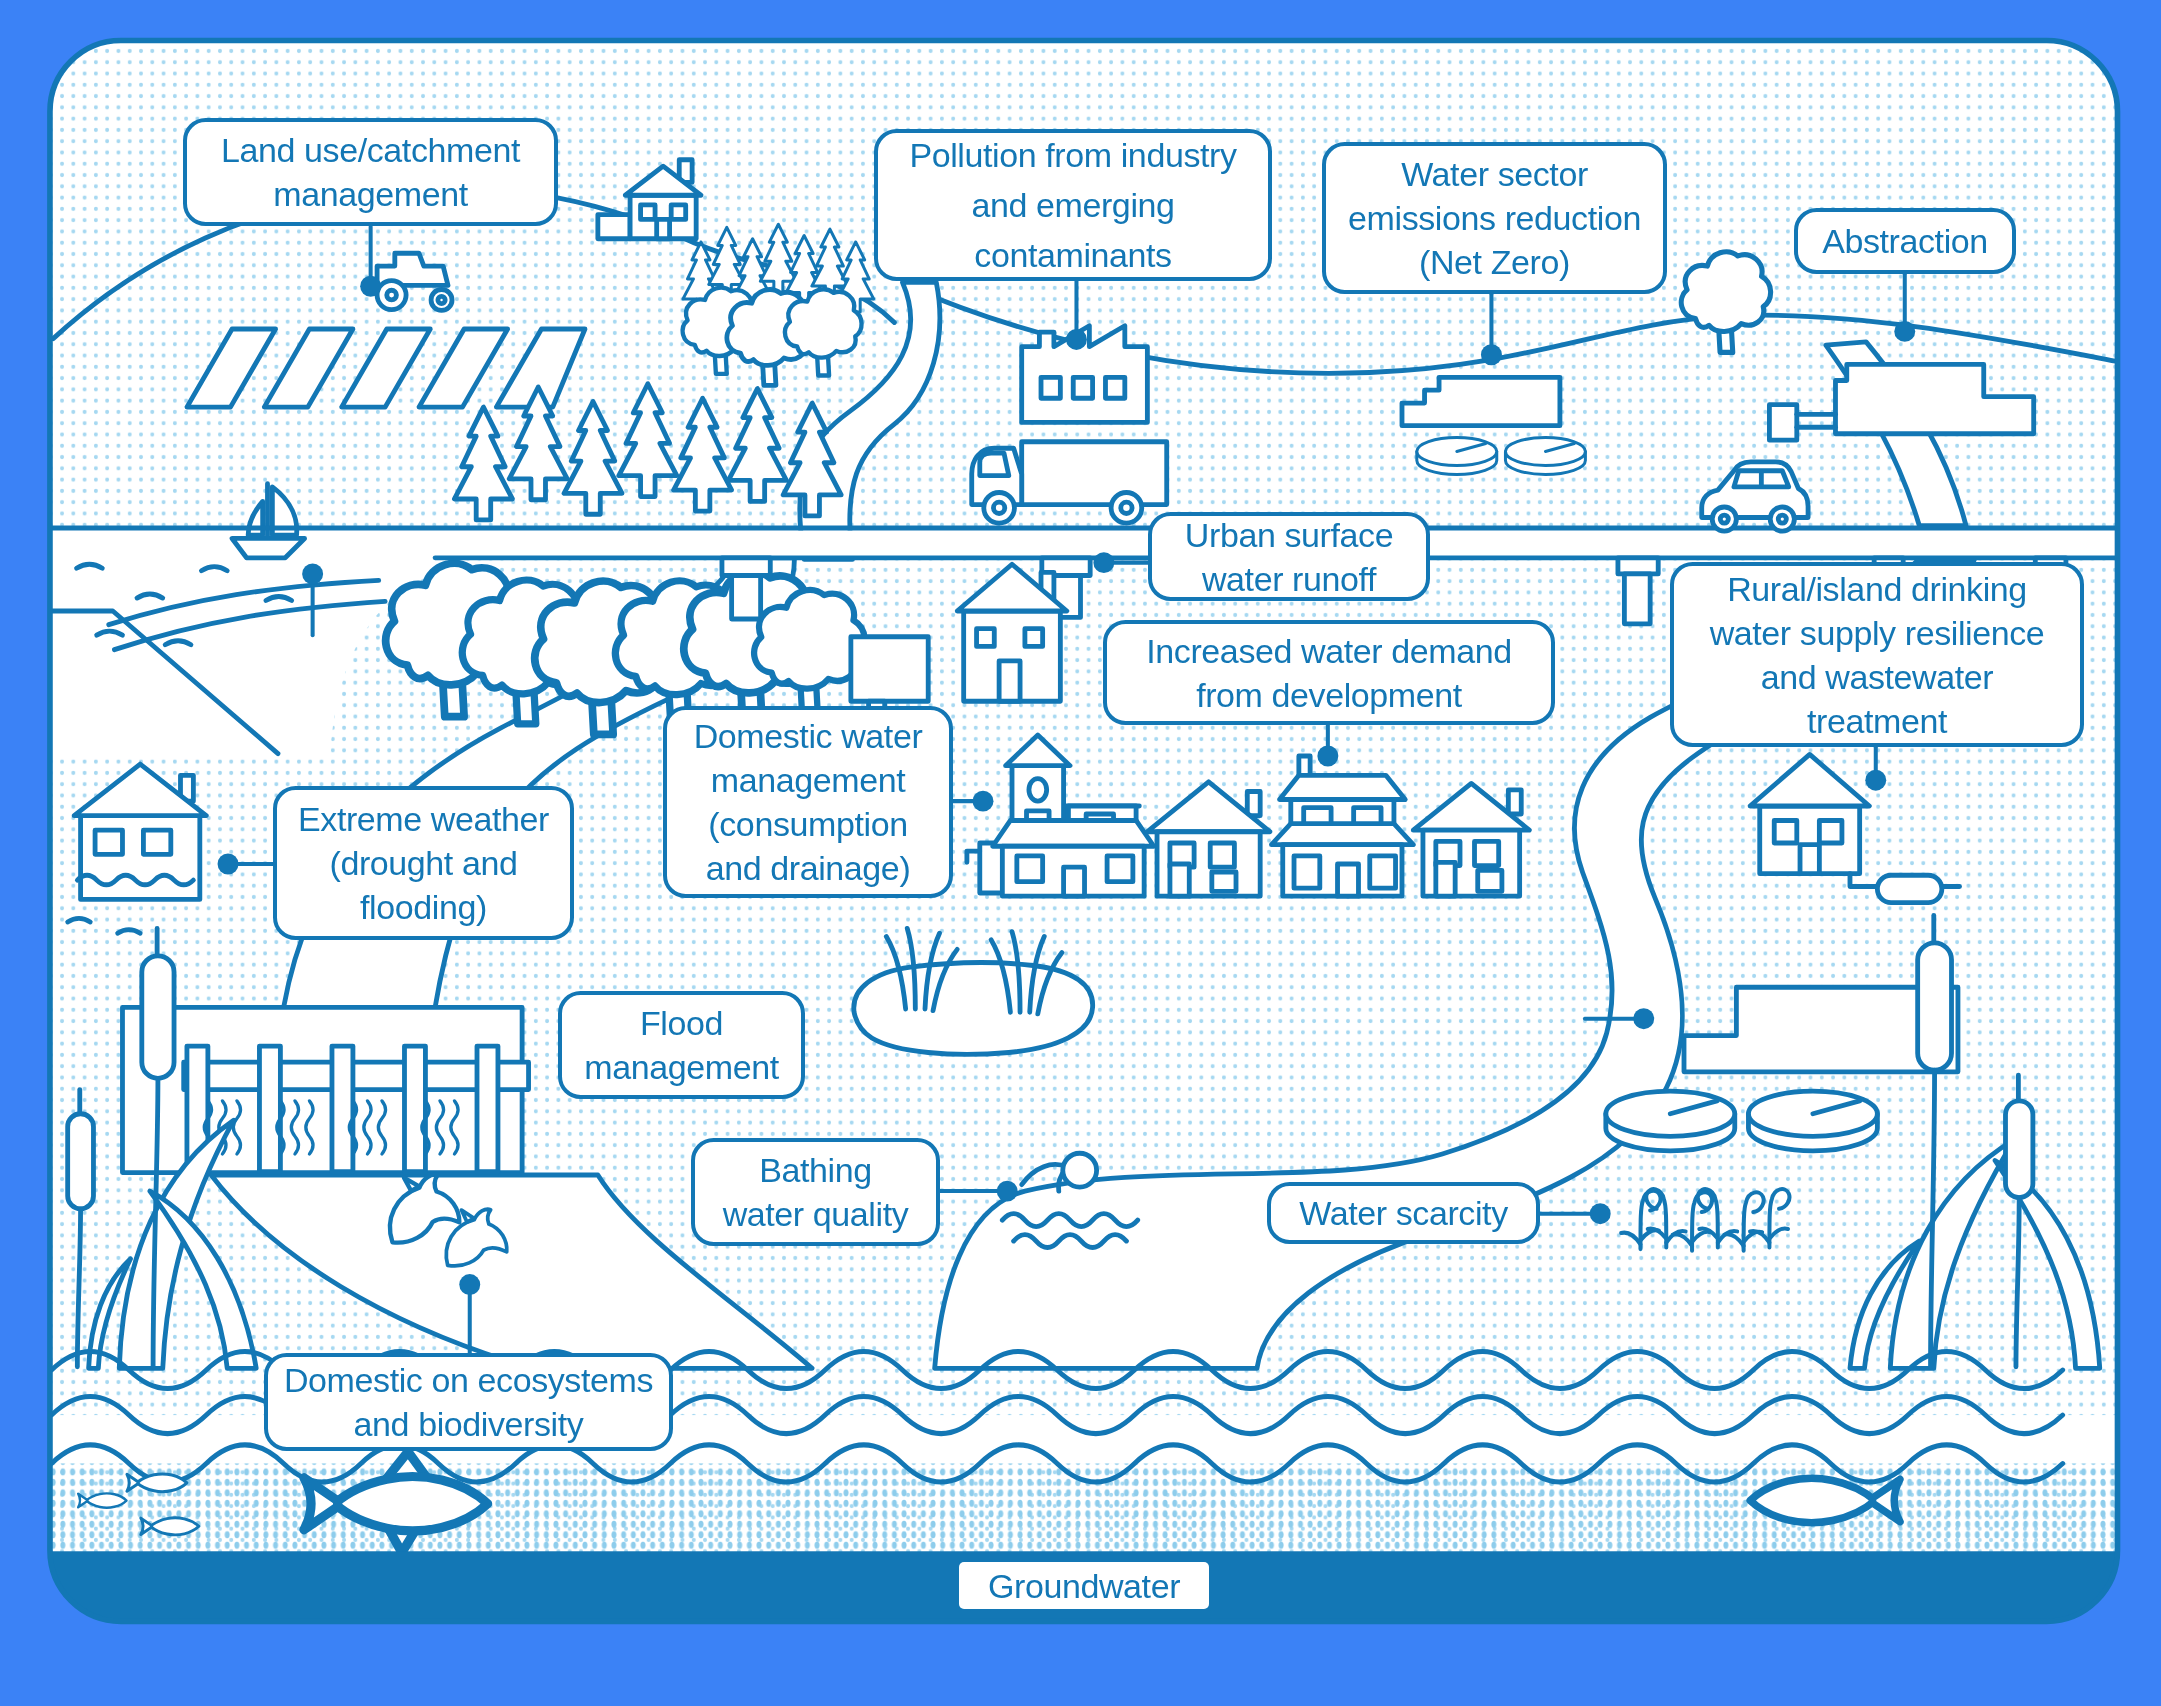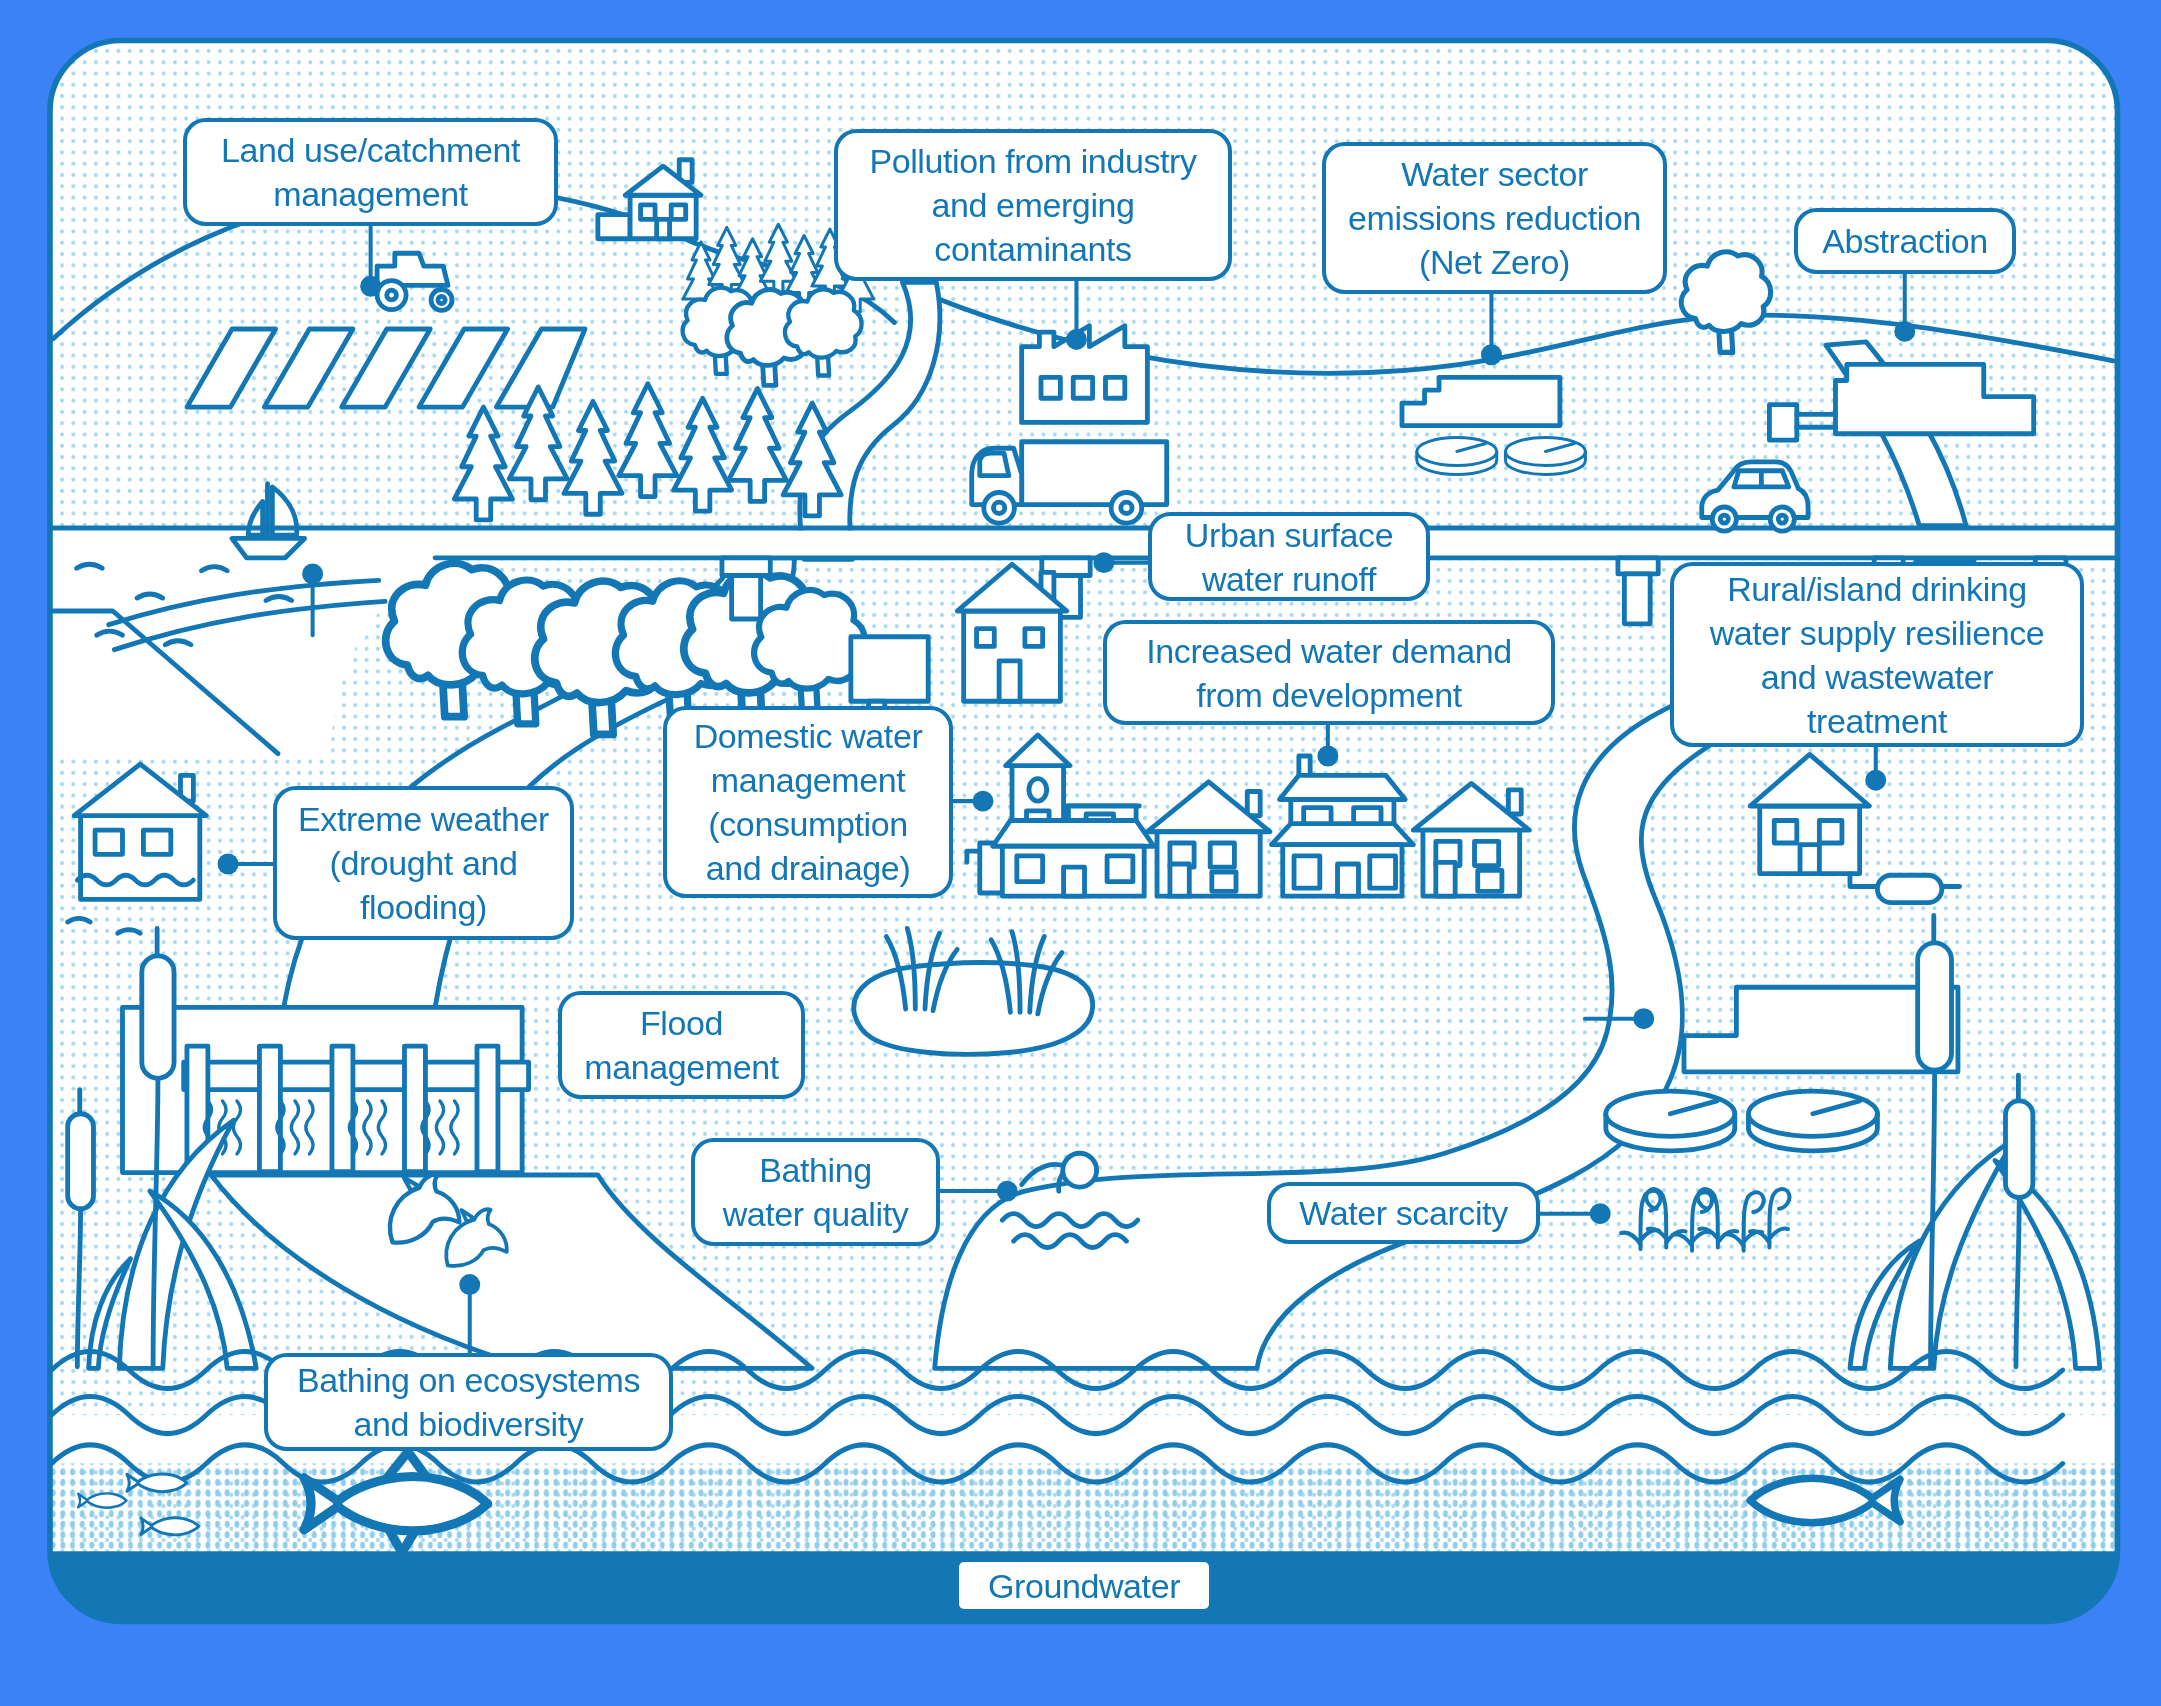--- a/index.html
+++ b/index.html
@@ -427,21 +427,21 @@
 
   </g>
 
   <rect x="62" y="50" width="2566" height="1962" rx="88" fill="none" stroke="#1377b5" stroke-width="7"></rect>
 </svg>
 
 <div class="callout" style="left:183px;top:118px;width:375px;height:108px;">
   <span>Land use/catchment</span>
   <span>management</span>
 </div>
-<div class="callout" style="left:834px;top:129px;width:398px;height:152px;">
+<div class="callout" style="left:874px;top:129px;width:398px;height:152px;justify-content:space-between;">
   <span>Pollution from industry</span>
   <span>and emerging</span>
   <span>contaminants</span>
 </div>
 <div class="callout" style="left:1322px;top:142px;width:345px;height:152px;">
   <span>Water sector</span>
   <span>emissions reduction</span>
   <span>(Net Zero)</span>
 </div>
 <div class="callout" style="left:1794px;top:208px;width:222px;height:66px;text-align:right;">
@@ -477,21 +477,21 @@
   <span>management</span>
 </div>
 <div class="callout" style="left:691px;top:1138px;width:249px;height:108px;">
   <span>Bathing</span>
   <span>water quality</span>
 </div>
 <div class="callout" style="left:1267px;top:1182px;width:273px;height:62px;">
   <span>Water scarcity</span>
 </div>
 <div class="callout" style="left:264px;top:1353px;width:409px;height:98px;">
-  <span>Bathing on ecosystems</span>
+  <span>Domestic on ecosystems</span>
   <span>and biodiversity</span>
 </div>
 <div class="callout plain" style="left:959px;top:1562px;width:250px;height:47px;">
   <span>Groundwater</span>
 </div>
 
 </div>
 
 
 </body></html>

